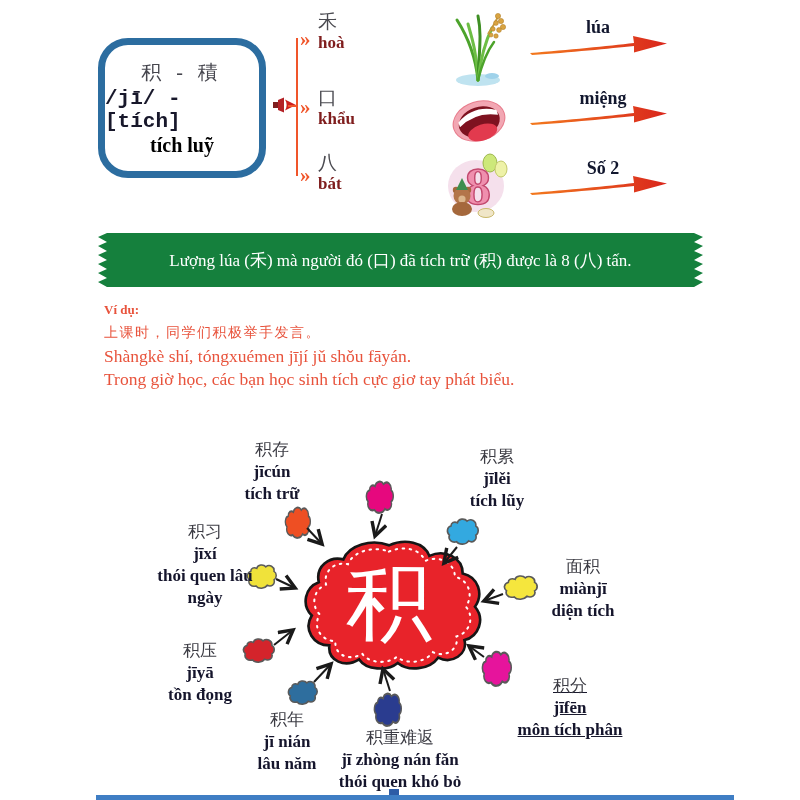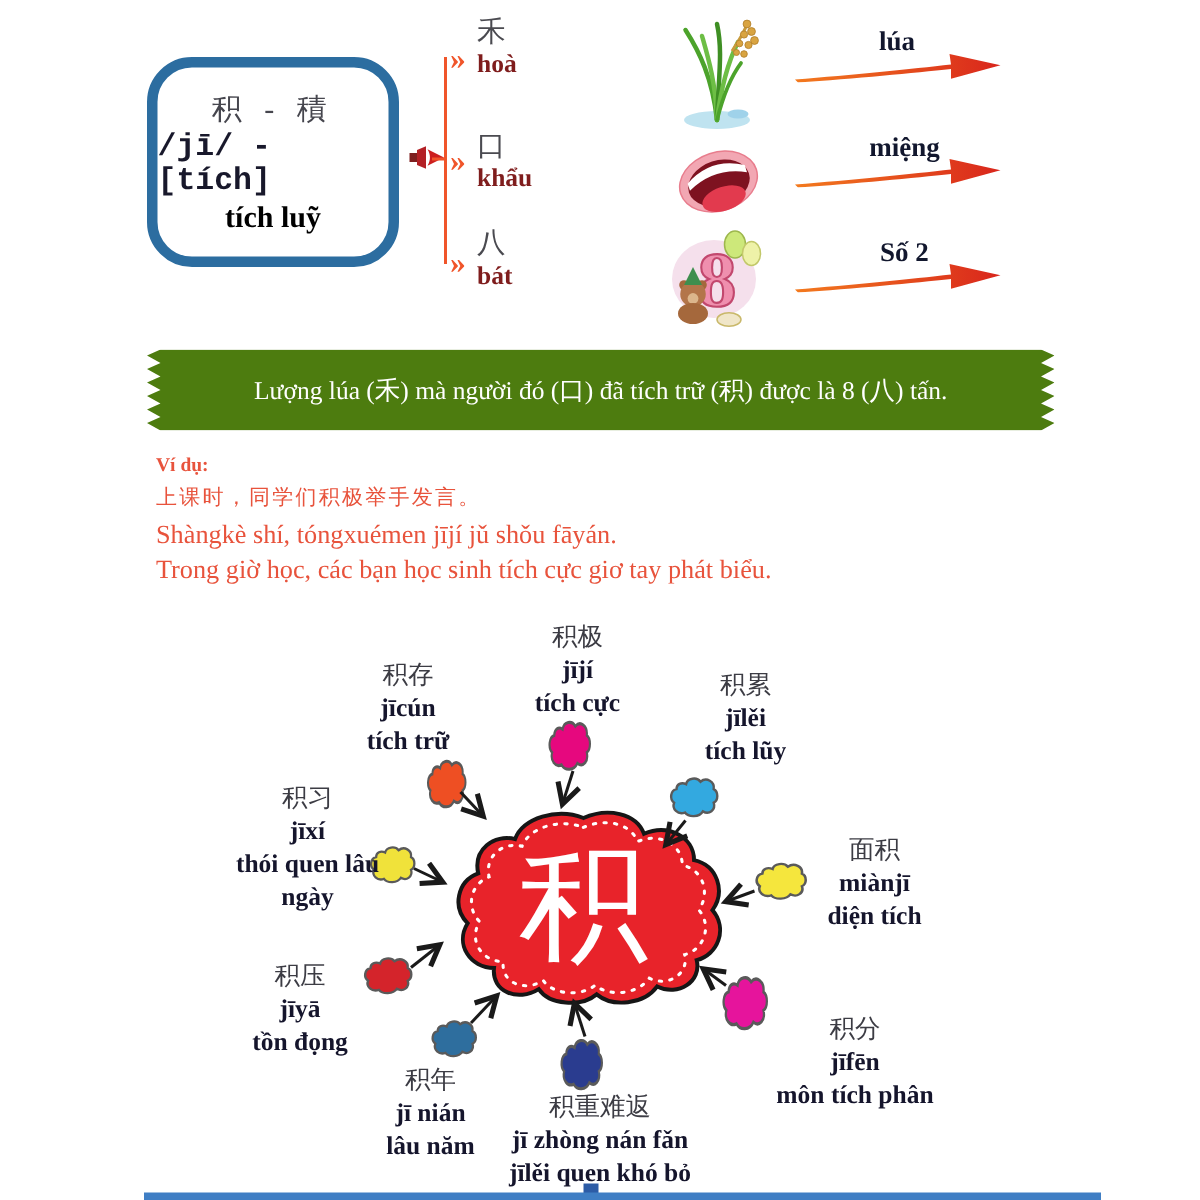--- a/index.html
+++ b/index.html
@@ -31,21 +31,21 @@
   .il-mouth{left:448px;top:90px;}
   .il-eight{left:444px;top:150px;}
 
   .pic-label{width:90px;text-align:center;font-size:18px;font-weight:700;color:#12172e;}
   .pl1{left:553px;top:17px;} .pl2{left:558px;top:88px;} .pl3{left:558px;top:158px;}
 
   .swoosh{width:142px;height:22px;}
   .sw1{left:528px;top:33px;} .sw2{left:528px;top:103px;} .sw3{left:528px;top:173px;}
 
   
-  .banner{left:98px;top:233px;width:605px;height:54px;background:#4d7c0f;color:#fff;
+  .banner{left:98px;top:233px;width:605px;height:54px;background:#15803d;color:#fff;
     display:flex;align-items:center;justify-content:center;font-size:17px;
     clip-path:polygon(9px 0,596px 0,605px 4px,596px 9px,605px 13px,596px 18px,605px 22px,
       596px 27px,605px 31px,596px 36px,605px 40px,596px 45px,605px 49px,596px 54px,
       9px 54px,0 49px,9px 45px,0 40px,9px 36px,0 31px,9px 27px,0 22px,9px 18px,0 13px,9px 9px,0 4px);}
 
   
   .example{left:104px;top:299px;width:560px;color:#e8533c;}
   .ex-head{font-size:13px;font-weight:700;line-height:21px;}
   .ex-cn{font-size:14px;line-height:25px;letter-spacing:1.5px;}
   .ex-py{font-size:17.5px;line-height:23px;}
@@ -55,21 +55,21 @@
   .center-wrap{left:296px;top:536px;width:186px;height:138px;}
   .center-char{left:296px;top:536px;width:186px;height:138px;display:flex;align-items:center;
     justify-content:center;color:#fff;font-size:86px;line-height:86px;padding-bottom:4px;box-sizing:border-box;}
   .mm-node{text-align:center;line-height:22px;}
   .mm-hanzi{font-size:17px;color:#3c3c44;}
   .mm-pinyin{font-size:17px;font-weight:600;color:#15152c;}
   .mm-viet{font-size:17px;font-weight:600;color:#15152c;}
   .n0{left:325px;top:414px;width:120px;}
   .n1{left:437px;top:446px;width:120px;}
   .n2{left:523px;top:556px;width:120px;}
-  .n3{left:494px;top:675px;width:152px;}
+  .n3{left:494px;top:675px;width:152px;text-decoration:underline;}
   .n4{left:305px;top:727px;width:190px;}
   .n5{left:227px;top:709px;width:120px;}
   .n6{left:138px;top:640px;width:124px;}
   .n7{left:143px;top:521px;width:124px;}
   .n8{left:212px;top:439px;width:120px;}
   .mm-cloud{overflow:visible;}
   .c0{left:366px;top:479px;width:28px;height:35px;}
   .c1{left:447px;top:517px;width:32px;height:28px;}
   .c2{left:504px;top:574px;width:34px;height:26px;}
   .c3{left:482px;top:649px;width:30px;height:38px;}
@@ -249,44 +249,39 @@
       <line x1="503" y1="594" x2="484" y2="601" marker-end="url(#ah)"></line>
       <line x1="484" y1="657" x2="469" y2="646" marker-end="url(#ah)"></line>
       <line x1="390" y1="691" x2="383" y2="669" marker-end="url(#ah)"></line>
       <line x1="314" y1="682" x2="331" y2="664" marker-end="url(#ah)"></line>
       <line x1="274" y1="645" x2="293" y2="630" marker-end="url(#ah)"></line>
       <line x1="276" y1="579" x2="295" y2="588" marker-end="url(#ah)"></line>
       <line x1="307" y1="528" x2="322" y2="544" marker-end="url(#ah)"></line>
     </g>
   </svg>
 
-  <div class="abs mm-node n0">
-    <div class="mm-hanzi">积极</div>
-    <div class="mm-pinyin">jījí</div>
-    <div class="mm-viet">tích cực</div>
-  </div>
   <div class="abs mm-node n1">
     <div class="mm-hanzi">积累</div>
     <div class="mm-pinyin">jīlěi</div>
     <div class="mm-viet">tích lũy</div>
   </div>
   <div class="abs mm-node n2">
     <div class="mm-hanzi">面积</div>
     <div class="mm-pinyin">miànjī</div>
     <div class="mm-viet">diện tích</div>
   </div>
   <div class="abs mm-node n3">
     <div class="mm-hanzi">积分</div>
     <div class="mm-pinyin">jīfēn</div>
     <div class="mm-viet">môn tích phân</div>
   </div>
   <div class="abs mm-node n4">
     <div class="mm-hanzi">积重难返</div>
     <div class="mm-pinyin">jī zhòng nán fǎn</div>
-    <div class="mm-viet">jīlěi quen khó bỏ</div>
+    <div class="mm-viet">thói quen khó bỏ</div>
   </div>
   <div class="abs mm-node n5">
     <div class="mm-hanzi">积年</div>
     <div class="mm-pinyin">jī nián</div>
     <div class="mm-viet">lâu năm</div>
   </div>
   <div class="abs mm-node n6">
     <div class="mm-hanzi">积压</div>
     <div class="mm-pinyin">jīyā</div>
     <div class="mm-viet">tồn đọng</div>

